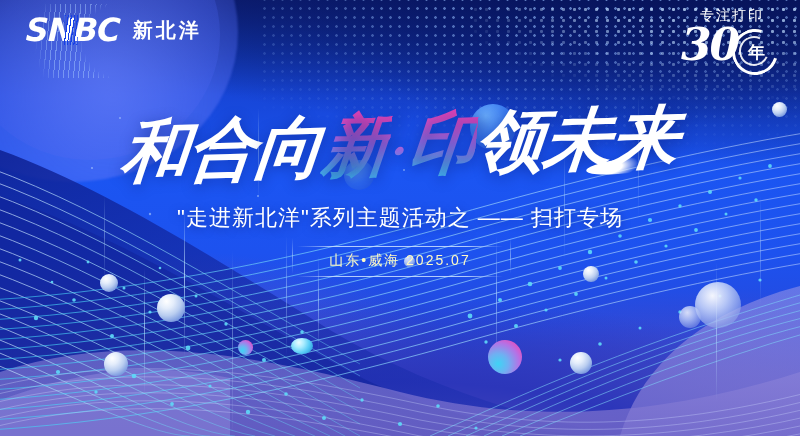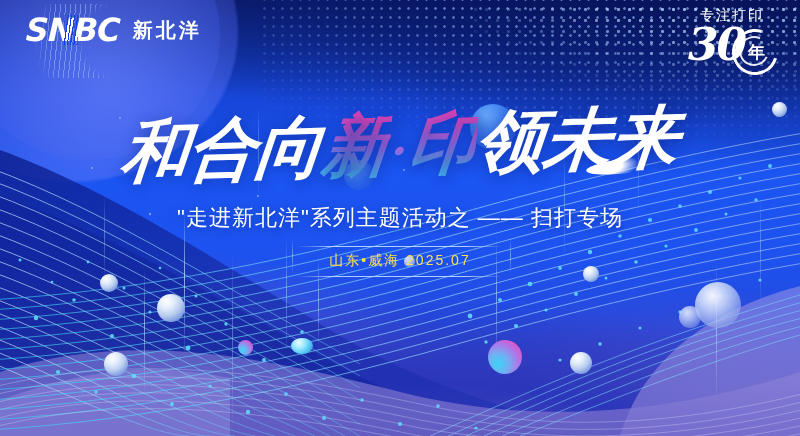--- a/index.html
+++ b/index.html
@@ -94,21 +94,21 @@
   .logo-mark .bar{
     position:absolute;left:38px;top:1px;width:14px;height:30px;
     background:repeating-linear-gradient(96deg,#1440e8 0 1.1px, rgba(20,64,232,0) 1.1px 3.2px);
   }
   .logo-cn{font-size:20px;font-weight:700;color:#fff;letter-spacing:3px;line-height:1;}
 
   .badge30{position:absolute;right:16px;top:8px;width:104px;height:74px;text-align:center;color:#fff;}
   .badge30 .b-top{font-size:14px;font-weight:400;letter-spacing:2px;line-height:1;}
   .badge30 .b-row{position:relative;height:50px;margin-top:3px;}
   .badge30 .b-num{
-    position:absolute;left:8px;top:-2px;
+    position:absolute;left:1px;top:-2px;
     font-family:"DejaVu Serif",serif;
     font-size:44px;font-weight:700;line-height:1;font-style:italic;letter-spacing:-2px;
   }
   .badge30 .b-ring{
     position:absolute;left:52px;top:4px;width:40px;height:40px;border-radius:50%;
     border:3px solid #fff;border-right-color:transparent;transform:rotate(-28deg);
   }
   .badge30 .b-ring2{
     position:absolute;left:59px;top:11px;width:26px;height:26px;border-radius:50%;
     border:2px solid rgba(255,255,255,.9);border-right-color:transparent;transform:rotate(-20deg);
@@ -151,21 +151,21 @@
     position:absolute;left:0;top:203px;width:800px;
     font-size:22px;font-weight:500;color:#fff;letter-spacing:1px;
     text-shadow:0 2px 9px rgba(8,24,110,.5);
   }
 
   .meta{
     position:absolute;left:0;top:248px;width:800px;
     display:flex;align-items:center;justify-content:center;
   }
   .meta-inner{position:relative;padding:4px 26px;}
-  .meta-text{font-size:14px;color:#fde047;letter-spacing:2px;font-weight:400;}
+  .meta-text{font-size:14px;color:#fef9c3;letter-spacing:2px;font-weight:400;}
   .meta-rule{
     position:absolute;left:-6px;right:-6px;height:1px;
     background:linear-gradient(90deg,rgba(200,222,255,0) 0%,rgba(205,226,255,.85) 18%,rgba(205,226,255,.85) 82%,rgba(200,222,255,0) 100%);
   }
   .meta-rule.top{top:-2px;}
   .meta-rule.bot{bottom:-3px;}
 
   
   .meta-tick{position:absolute;top:0;width:1px;height:36px;background:linear-gradient(180deg,rgba(180,212,255,0) 0%,rgba(180,212,255,.55) 50%,rgba(180,212,255,0) 100%);}
 </style>

